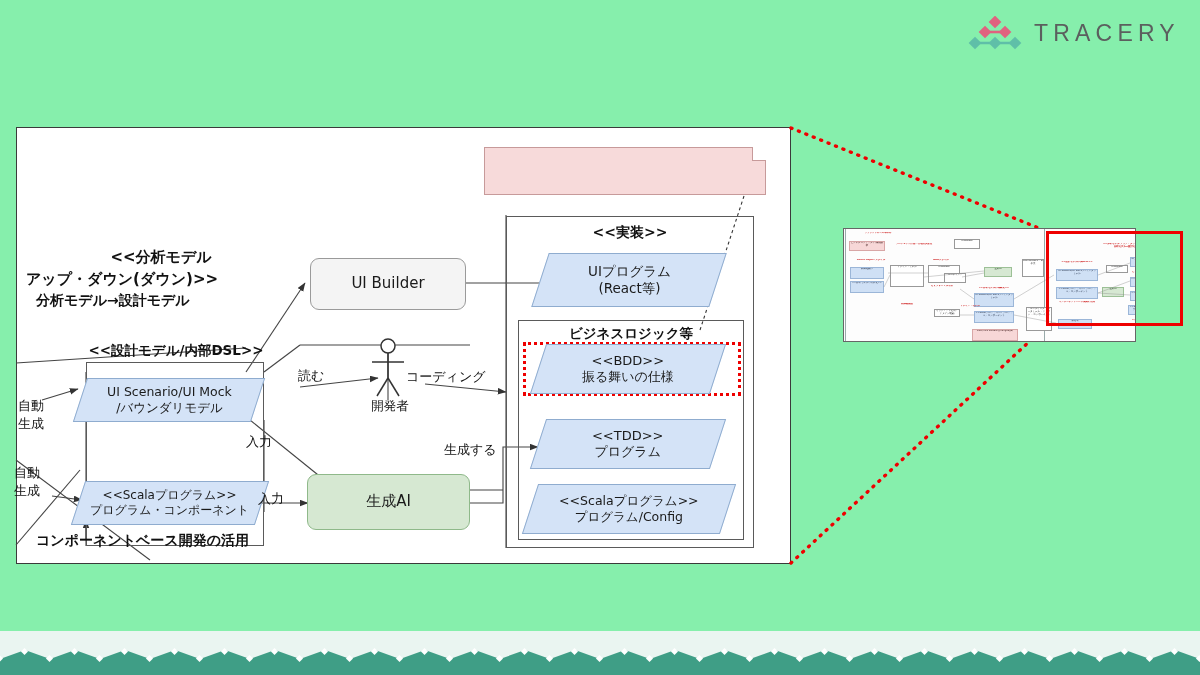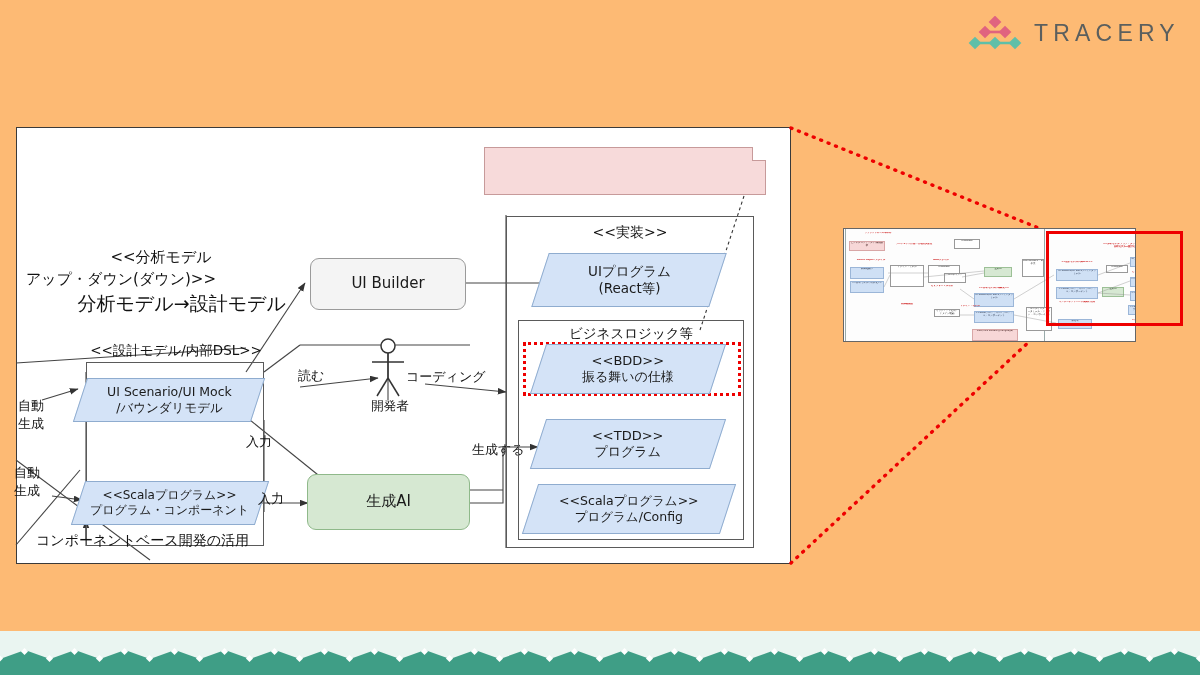--- a/index.html
+++ b/index.html
@@ -2,21 +2,21 @@
 <html><head>
 <meta charset="utf-8">
 <style>
   * { box-sizing: border-box; margin: 0; padding: 0; }
   html, body {
     width: 1200px; height: 675px;
     background: #ffffff;
     font-family: "Liberation Sans", "DejaVu Sans", sans-serif;
     overflow: hidden;
   }
-  #stage { position: relative; width: 1200px; height: 675px; background:#fdba74; }
+  #stage { position: relative; width: 1200px; height: 675px; background:#86efac; }
 
   
   .logo-wrap { position:absolute; top:16px; left:968px; display:flex; align-items:center; gap:12px; }
   .logo-mark { width:54px; height:34px; }
   .logo-text {
     font-size:23px; letter-spacing:5.2px; color:#5b5f5e; font-weight:500;
     font-family:"Liberation Sans", sans-serif;
   }
 
   
@@ -32,21 +32,21 @@
   }
 
   
   #main-frame {
     position:absolute; left:16px; top:127px; width:775px; height:437px;
     border:1.5px solid #3a3a3a; background:#fff;
   }
 
   
   .jp { font-family:"DejaVu Sans", sans-serif; }
-  .red { color:#cc0000; font-weight:normal; }
+  .red { color:#cc0000; font-weight:bold; }
 
   
   .para {
     position:absolute; background:#d4e3f7; border:1px solid #8faccf;
     display:flex; align-items:center; justify-content:center;
     text-align:center; line-height:1.25; color:#1a1a1a;
     transform: skewX(-18deg);
   }
   .para > span { display:block; transform: skewX(18deg); }
 
@@ -179,21 +179,21 @@
       <path d="M791,563 L1046,326"></path>
     </g>
   </svg>
 
   <div id="note" class="jp">
     <div class="fold"></div>
   </div>
 
   <div class="lbl jp red" style="left:36px; top:248px; width:250px; text-align:center; font-size:15px;">&lt;&lt;分析モデル</div>
   <div class="lbl jp red" style="left:26px; top:270px; width:270px; text-align:left; font-size:15px;">アップ・ダウン(ダウン)&gt;&gt;</div>
-  <div class="lbl jp red" style="left:36px; top:292px; width:250px; text-align:right; font-size:19px;">分析モデル→設計モデル</div>
+  <div class="lbl jp red" style="left:36px; top:292px; width:250px; text-align:left; font-size:14px;">分析モデル→設計モデル</div>
 
   <div class="plainbox" style="left:86px; top:362px; width:178px; height:184px;"></div>
   <div class="lbl jp red" style="left:56px; top:342px; width:240px; text-align:center; font-size:13.5px;">&lt;&lt;設計モデル/内部DSL&gt;&gt;</div>
 
   <div class="para jp" style="left:80px; top:378px; width:178px; height:44px; font-size:12.5px;">
     <span>
       <span>UI Scenario/UI Mock</span><br>
       <span>/バウンダリモデル</span>
     </span>
   </div>
@@ -224,21 +224,21 @@
       <line x1="388" y1="378" x2="377" y2="396"></line>
       <line x1="388" y1="378" x2="399" y2="396"></line>
     </g>
   </svg>
   <div class="lbl jp" style="left:360px; top:398px; width:60px; text-align:center; font-size:12.5px;">開発者</div>
 
   <div class="lbl jp" style="left:298px; top:368px; font-size:13px;">読む</div>
   <div class="lbl jp" style="left:406px; top:369px; font-size:13px;">コーディング</div>
   <div class="lbl jp" style="left:246px; top:434px; font-size:13px;">入力</div>
   <div class="lbl jp" style="left:258px; top:491px; font-size:13px;">入力</div>
-  <div class="lbl jp" style="left:444px; top:442px; font-size:13px;margin-left:28px;">生成する</div>
+  <div class="lbl jp" style="left:444px; top:442px; font-size:13px;">生成する</div>
 
   <div class="rrect green jp" style="left:307px; top:474px; width:163px; height:56px; font-size:15px;">
     <span>生成AI</span>
   </div>
 
   <div class="plainbox" style="left:506px; top:216px; width:248px; height:332px;"></div>
   <div class="lbl jp red" style="left:506px; top:224px; width:248px; text-align:center; font-size:14px;">&lt;&lt;実装&gt;&gt;</div>
 
   <div class="para jp" style="left:540px; top:253px; width:178px; height:54px; font-size:13.5px;">
     <span>

